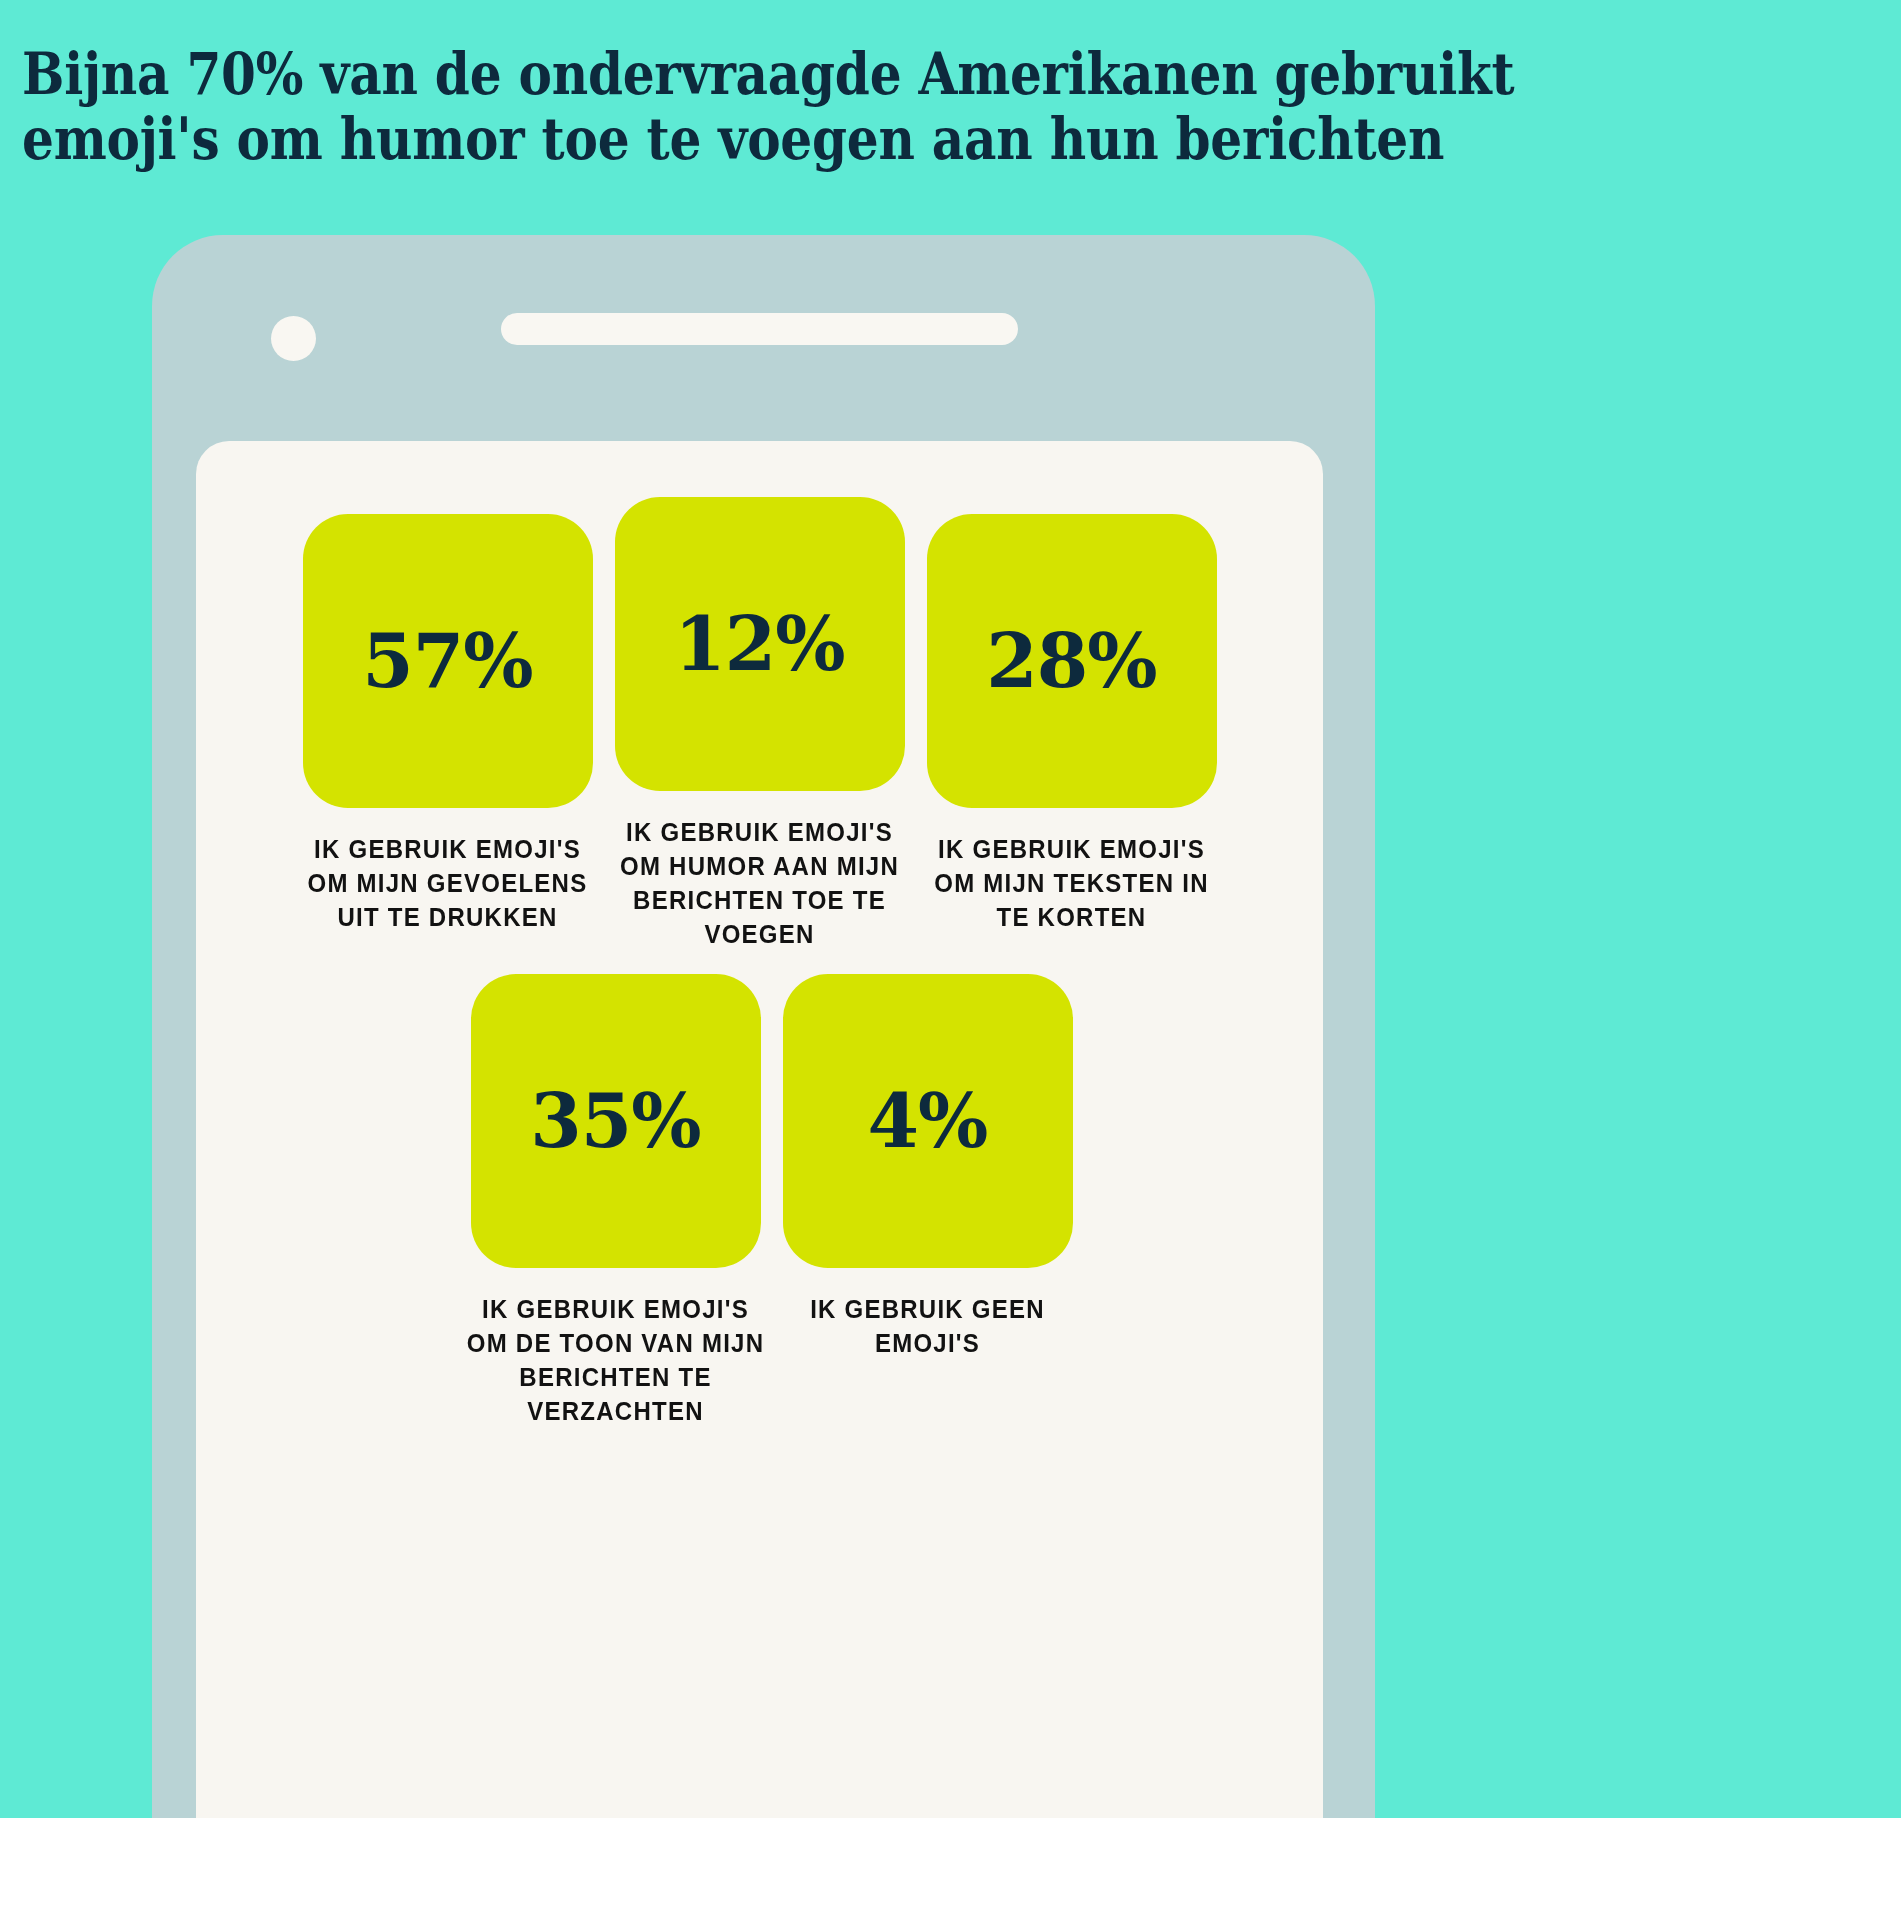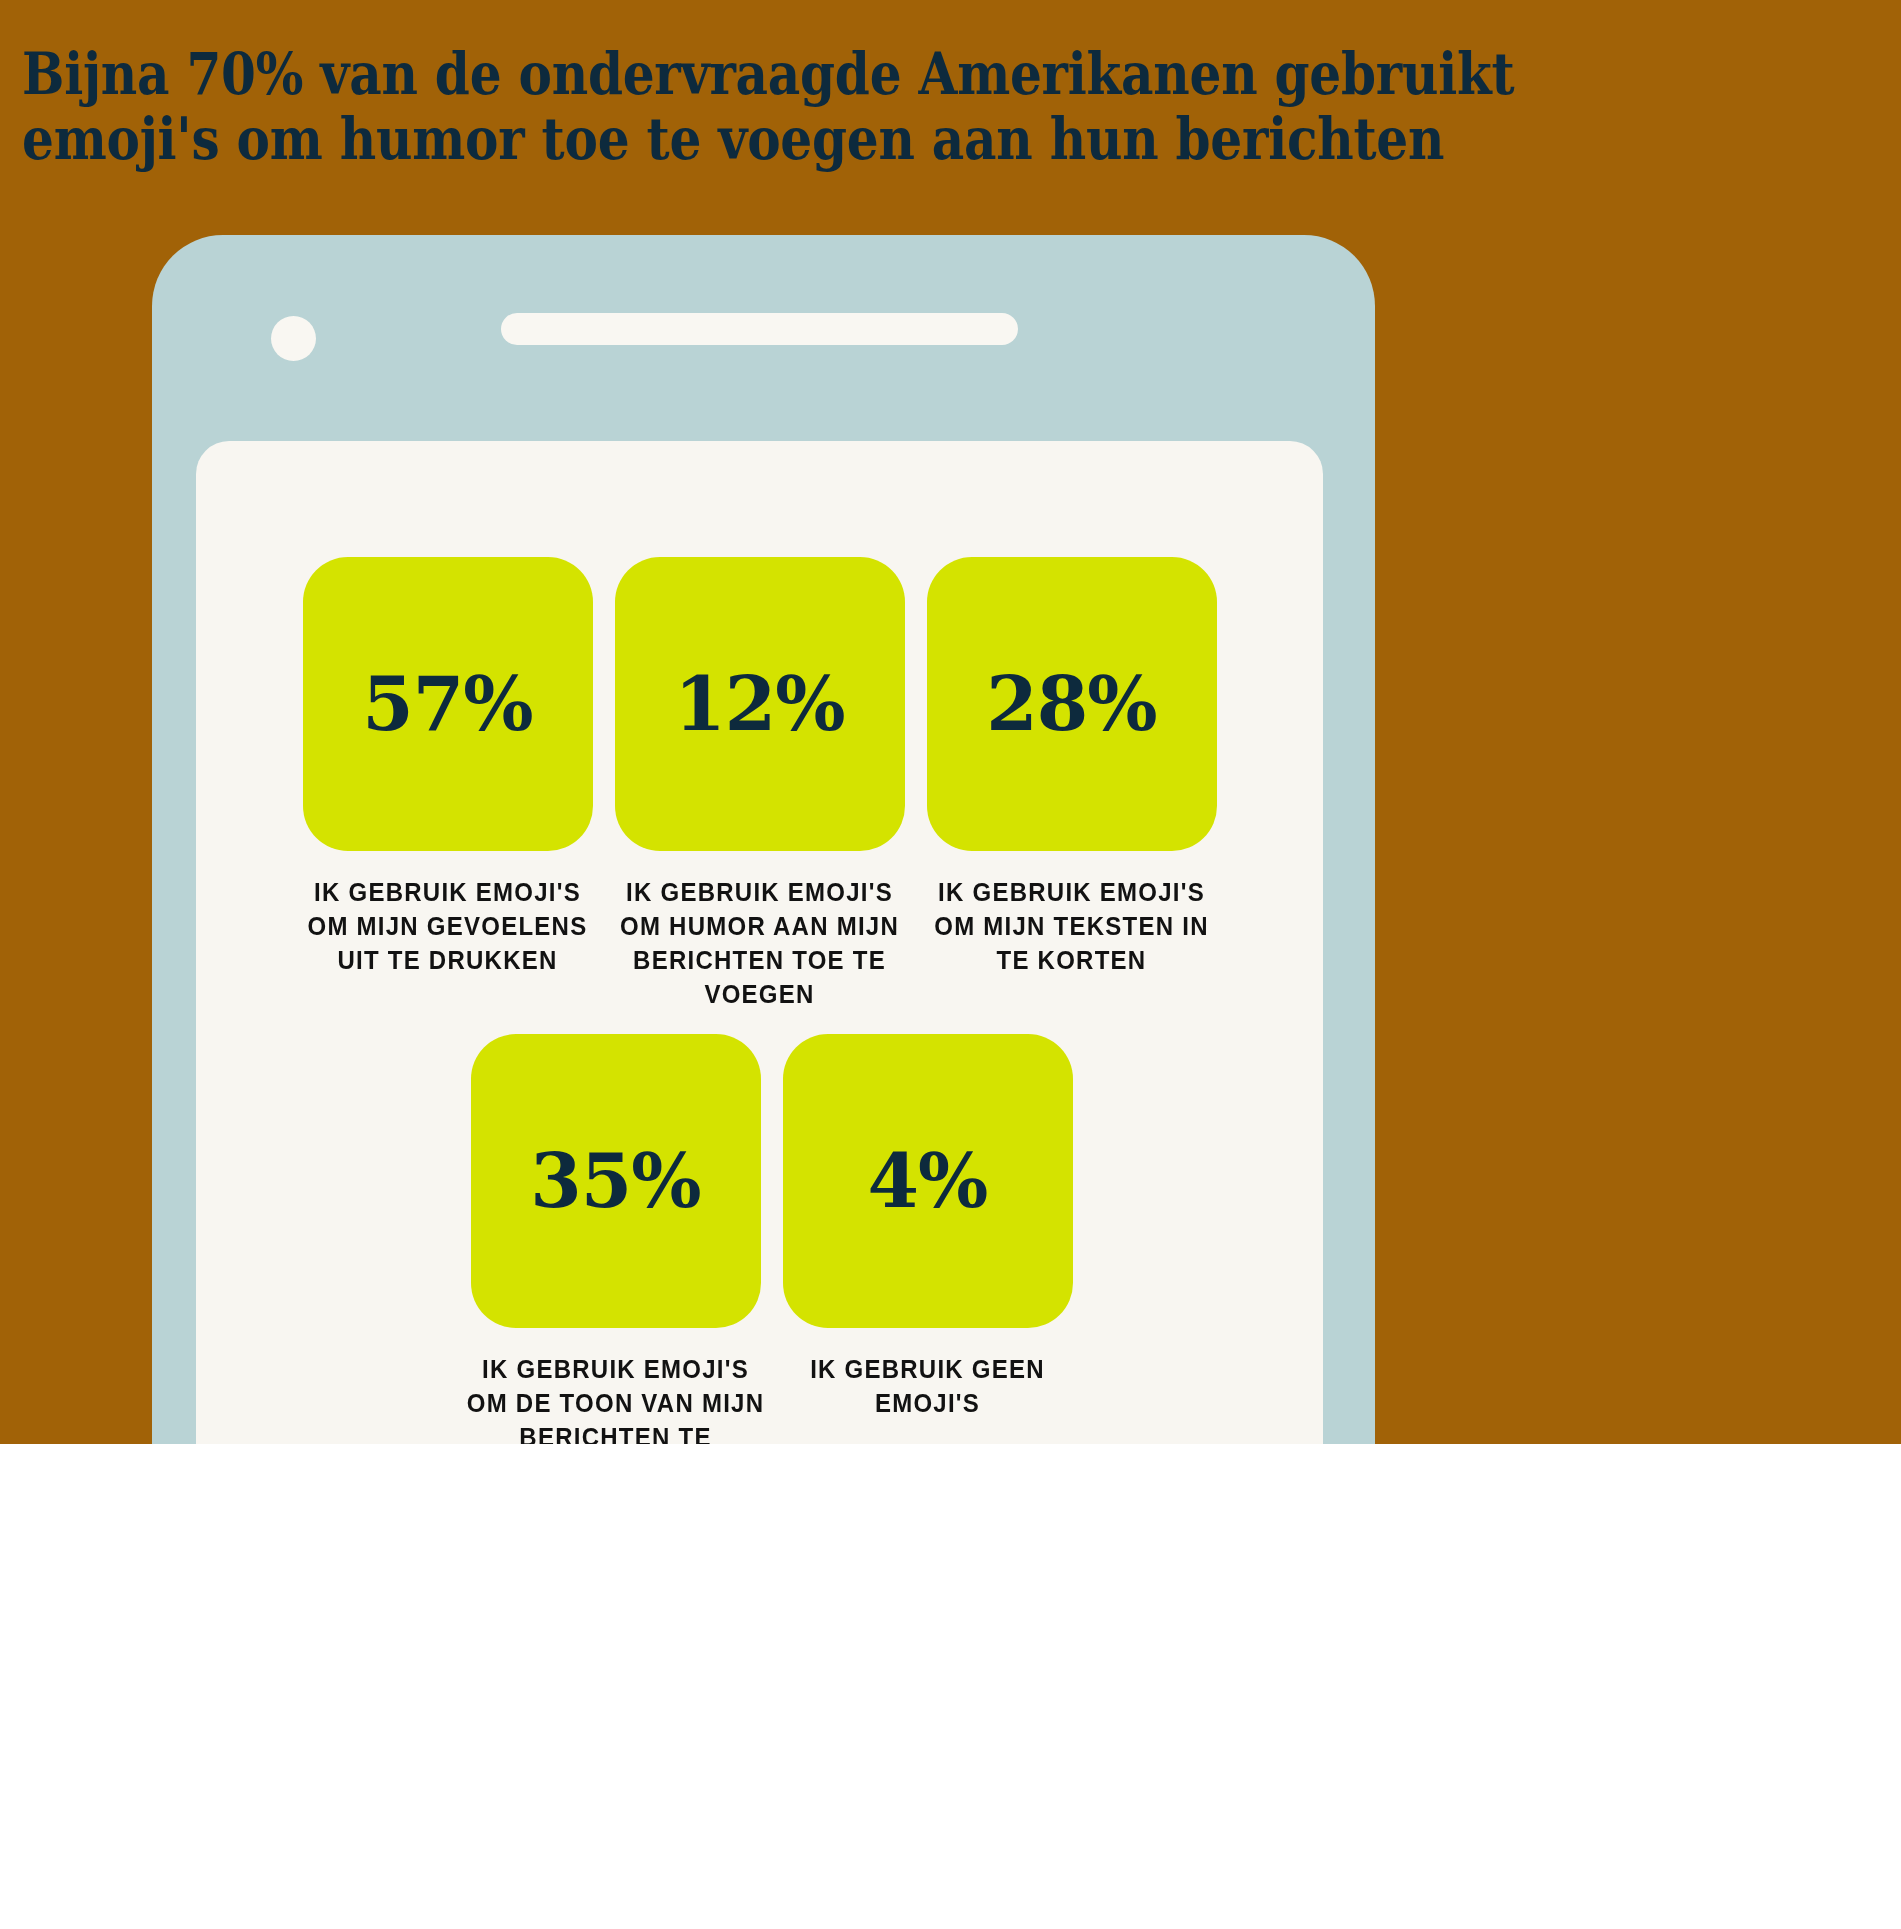--- a/index.html
+++ b/index.html
@@ -8,22 +8,22 @@
   }
   body {
     width: 1901px;
     height: 1930px;
     overflow: hidden;
     font-family: "Liberation Sans", sans-serif;
   }
   #stage {
     position: relative;
     width: 1901px;
-    height: 1444px;
-    background: #a16207;
+    height: 1818px;
+    background: #5eead4;
     overflow: hidden;
   }
 
   
   #title {
     position: absolute;
     left: 21.6px;
     top: 3.9px;
     width: 1470px;
     color: #0d2a3d;
@@ -83,21 +83,21 @@
     left: 0;
     top: 0;
     width: 1127px;
   }
 
   .stat-row {
     display: flex;
     justify-content: center;
     align-items: flex-start;
   }
-  .stat-row.row-top { padding-top: 116px; }
+  .stat-row.row-top { padding-top: 56px; align-items: center; }
   .stat-row.row-bottom { padding-top: 23.5px; margin-left: 24px; }
 
   .stat-cell {
     display: flex;
     flex-direction: column;
     align-items: center;
   }
   .stat-row.row-top .stat-cell { width: 312px; }
   .stat-row.row-bottom .stat-cell { width: 312px; }
 

